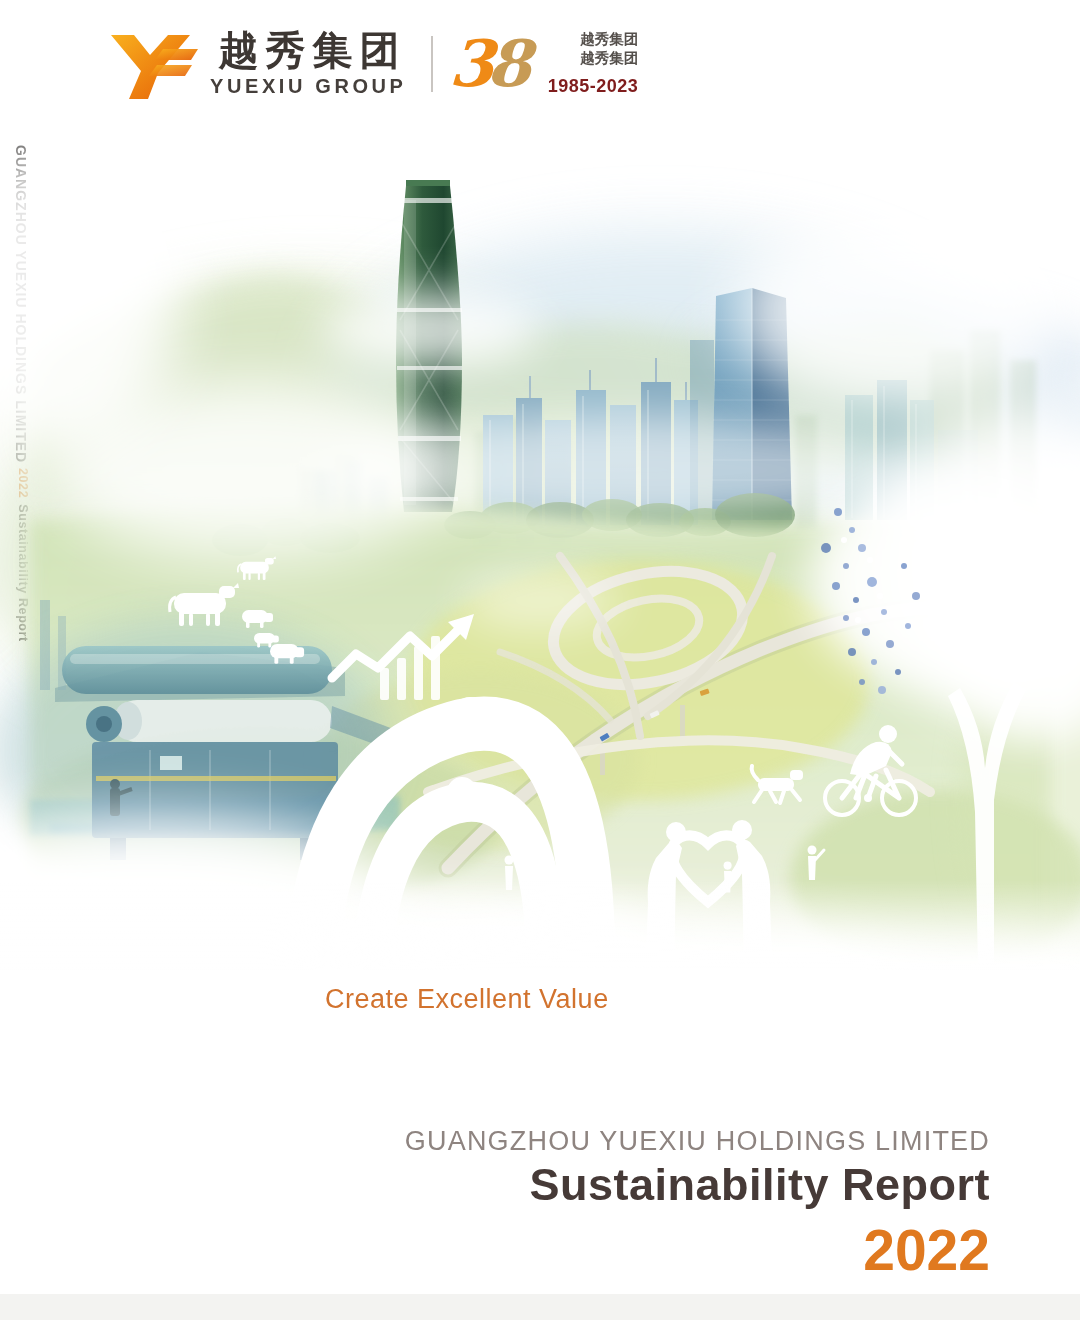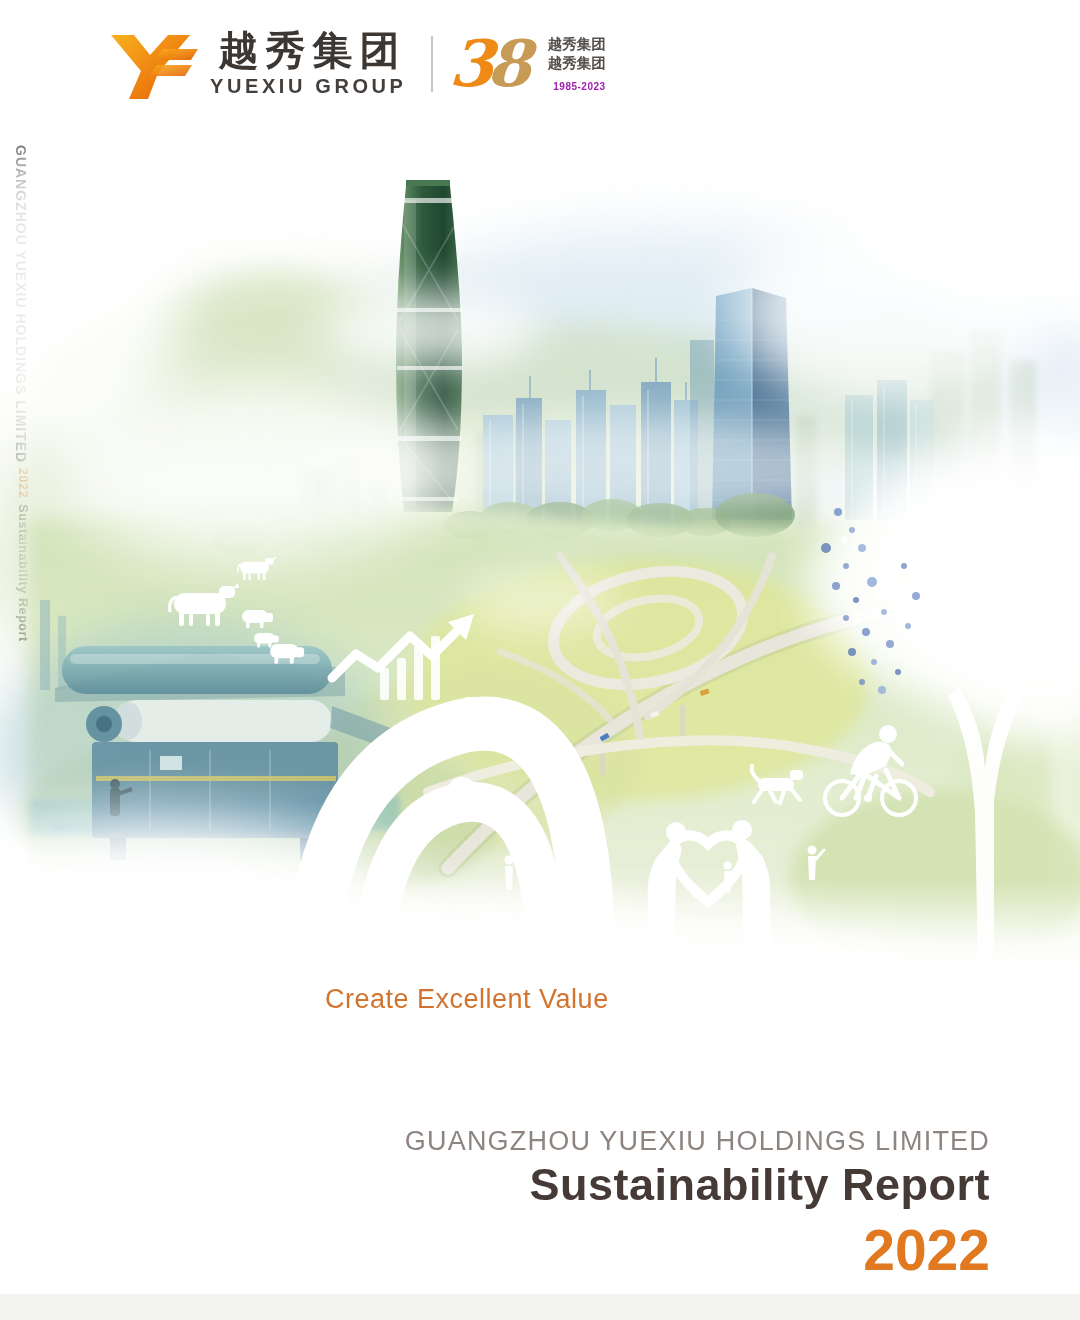--- a/index.html
+++ b/index.html
@@ -18,21 +18,21 @@
   .brand-cn{font-size:40px;font-weight:700;color:#3d3733;letter-spacing:7px;line-height:1.05;
     font-family:"Liberation Serif",serif;}
   .brand-en{font-size:20px;font-weight:700;color:#453f3b;letter-spacing:3.6px;margin-top:3px;}
   .header-divider{width:2px;height:56px;background:#c9c5c1;margin:0 22px 0 24px;}
   .anniv{display:flex;align-items:center;}
   .anniv-num{font-family:"DejaVu Serif",serif;font-style:italic;font-weight:700;
     font-size:64px;line-height:1;letter-spacing:-7px;transform:skewX(-6deg);}
   .anniv-num .d3{color:#ef8a16;}
   .anniv-num .d8{color:#c79b55;}
   .anniv-text{margin-left:18px;font-size:14.5px;font-weight:700;color:#55504c;line-height:1.3;}
-  .anniv-years{color:#a21caf;font-size:10px;font-weight:700;letter-spacing:.5px;margin-top:7px;}
+  .anniv-years{color:#7f1d1d;font-size:18px;font-weight:700;letter-spacing:.5px;margin-top:7px;}
   
   .illustration{position:absolute;left:0;top:140px;width:1080px;height:830px;}
   
   .slogan{position:absolute;left:325px;top:984px;display:flex;gap:48px;
     font-size:27px;color:#d2732e;letter-spacing:.5px;white-space:nowrap;}
   
   .footer-block{position:absolute;right:90px;top:1126px;text-align:right;}
   .footer-company{font-size:27px;color:#8e8480;letter-spacing:1.2px;}
   .footer-title{font-size:45px;font-weight:700;color:#463a37;letter-spacing:.5px;margin-top:4px;line-height:1.05;}
   .footer-year{font-size:57px;font-weight:700;color:#e0791f;margin-top:14px;line-height:1;}

